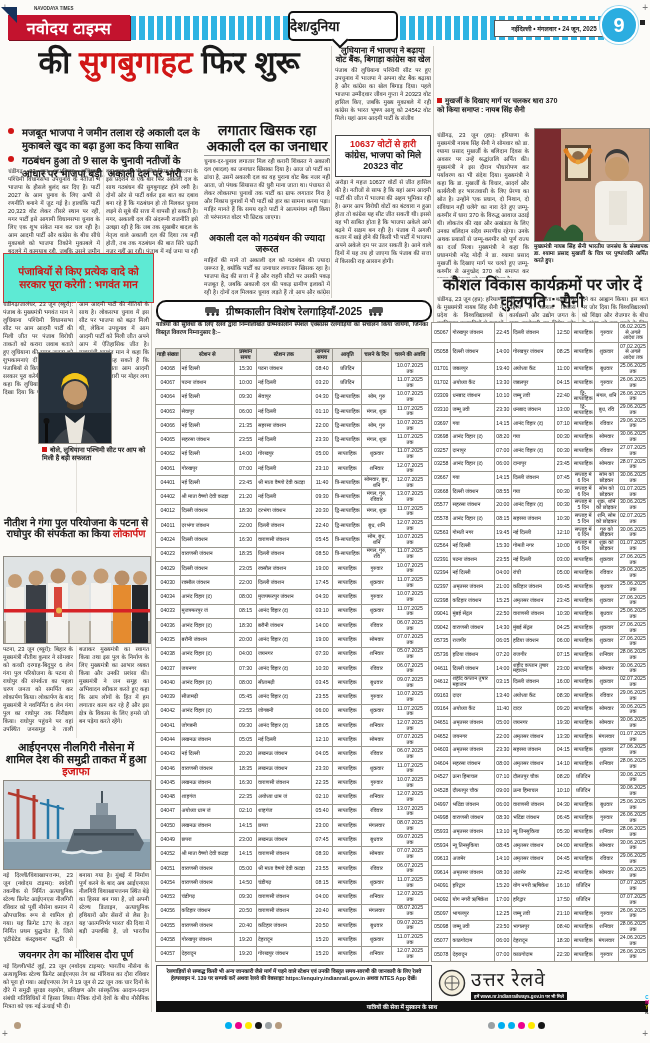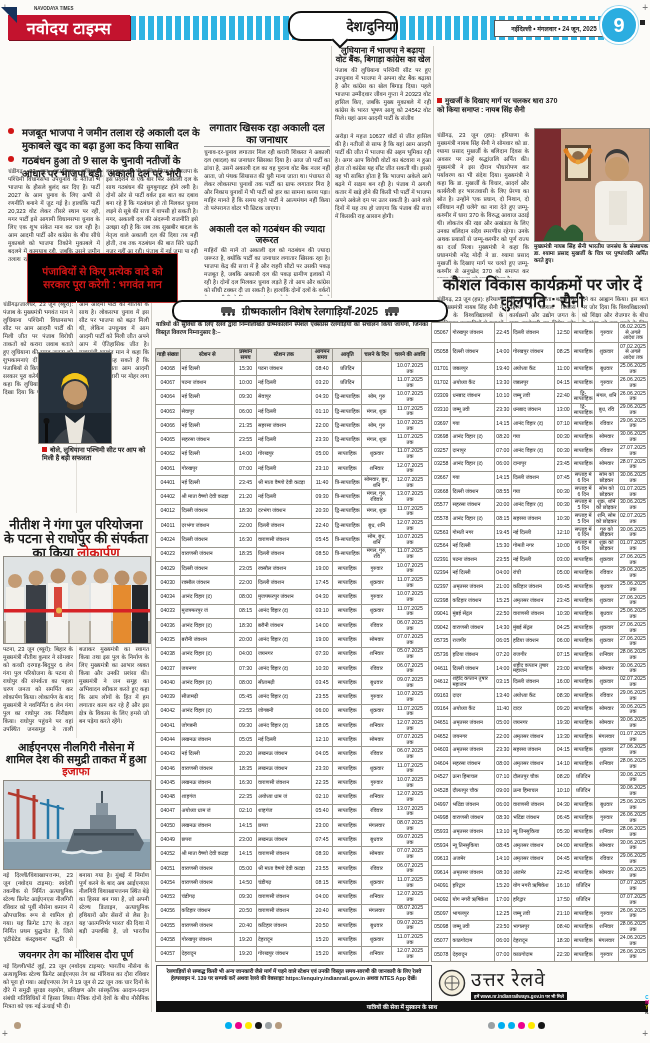--- a/index.html
+++ b/index.html
@@ -12,37 +12,37 @@
   .body-txt{font-size:5.8px;line-height:1.38;color:#222;overflow:hidden;}
   .cols2{column-count:2;column-gap:6px;column-rule:1px solid #e3e0da;}
   .cols3{column-count:3;column-gap:6px;column-rule:1px solid #e3e0da;}
   .vrule{position:absolute;width:1px;background:#cfccc5;}
   
   .stripes{background:repeating-linear-gradient(90deg,#2fb3e3 0 6px,#ffffff 6px 9px);}
   .logo-box{background:#c3132e;color:#fff;display:flex;align-items:center;justify-content:center;
             font-weight:800;font-size:16px;letter-spacing:.5px;box-shadow:1px 1px 0 #7d0c1e;}
   .fold{position:absolute;left:-7px;top:-8px;width:16px;height:16px;background:#15325c;
         clip-path:polygon(0 0,100% 0,100% 100%);}
-  .tab{background:#fff;border:2px solid #111;border-radius:13px;display:flex;align-items:center;
-       justify-content:flex-end;font-weight:800;font-size:13.5px;}
+  .tab{background:#fff;border:2px solid #111;border-radius:5px;display:flex;align-items:center;
+       justify-content:flex-start;font-weight:800;font-size:13.5px;}
   .tab-tail{position:absolute;width:10px;height:10px;background:#fff;border-right:2px solid #111;
             border-bottom:2px solid #111;transform:rotate(45deg);}
   .datebox{background:#fff;border:1px solid #555;display:flex;align-items:center;justify-content:center;
            font-size:6.3px;font-weight:700;}
   .pageno{background:#2bade0;border-radius:50%;color:#fff;display:flex;align-items:center;
           justify-content:center;font-weight:800;font-size:20px;border:2px solid #fff;box-shadow:0 0 0 1px #9bd7ef;}
   
   .bullets{list-style:none;margin:0;padding:0;}
   .bullets li{display:flex;gap:8px;font-size:10px;font-weight:800;line-height:1.25;margin-bottom:3px;}
   .bdot{flex:0 0 auto;width:6px;height:6px;border-radius:50%;background:#d11616;margin-top:1px;}
   .subhead{font-weight:800;text-align:center;line-height:1.15;}
   .statbox{border:1.5px solid #444;padding:3px 2px;text-align:center;font-weight:800;font-size:9px;line-height:1.25;background:#fff;}
   .kicksq{display:inline-block;width:5px;height:5px;background:#d11616;margin-right:3px;}
-  .boxhead{border:1.5px solid #c23b3b;background:#000000;color:#d11616;font-weight:800;
-           font-size:10.5px;line-height:1.2;text-align:center;display:flex;align-items:center;justify-content:center;padding:2px;margin-left:24px;}
+  .boxhead{border:1.5px solid #c23b3b;background:#5eead4;color:#d11616;font-weight:800;
+           font-size:10.5px;line-height:1.2;text-align:center;display:flex;align-items:center;justify-content:center;padding:2px;}
   .photo{border:1px solid #8c8880;background:#ddd;overflow:hidden;}
   .caption{font-size:5.6px;font-weight:700;line-height:1.25;}
   
   .rail-title{border:2px solid #111;border-radius:10px;background:#fff;display:flex;align-items:center;
               justify-content:center;font-weight:800;font-size:10.5px;gap:6px;}
   .rail-intro{font-size:5.9px;font-weight:700;line-height:1.3;text-align:justify;}
   table.rail{border-collapse:collapse;width:100%;height:100%;table-layout:fixed;background:#fff;}
   table.rail th,table.rail td{border:0.5px solid #9a978f;font-size:5.2px;line-height:1.1;
       padding:0 1px;text-align:center;overflow:hidden;white-space:normal;word-break:break-word;color:#222;}
   table.rail th{background:#e2e0da;font-weight:800;font-size:5.4px;}
@@ -78,46 +78,51 @@
   <div class="abs tab-tail" style="left:334px;top:34px;"></div>
   <div class="abs datebox" style="left:494px;top:20px;width:118px;height:15px;">
     <span>नईदिल्ली • मंगलवार • 24 जून, 2025</span>
   </div>
   <div class="abs pageno" style="left:600px;top:6px;width:34px;height:34px;">
     <span>9</span>
   </div>
   <div class="abs" style="left:640px;top:20px;width:5px;height:5px;background:#222;"></div>
 
   <div class="abs hd" style="left:8px;top:46px;width:322px;height:78px;font-size:31px;text-align:center;">
+    <div><span>की </span><span class="red">सुगबुगाहट</span><span> फिर शुरू</span></div>
   </div>
   <ul class="abs bullets" style="left:8px;top:127px;width:192px;">
   <li>
     <span class="bdot"></span>
     <span>मजबूत भाजपा ने जमीन तलाश रहे अकाली दल के मुकाबले खुद का बढ़ा हुआ कद किया साबित</span>
   </li>
 
   <li>
     <span class="bdot"></span>
     <span>गठबंधन हुआ तो 9 साल के चुनावी नतीजों के आधार पर भाजपा बड़ी, अकाली दल पर भारी</span>
   </li>
 </ul>
   <div class="abs body-txt cols2 jt" style="left:8px;top:168px;width:190px;height:130px;">चंडीगढ़, 23 जून (हप्र/टिप्स): लुधियाना पश्चिमी विधानसभा उपचुनाव के नतीजों ने भाजपा के हौसले बुलंद कर दिए हैं। पार्टी 2027 के आम चुनाव के लिए अभी से रणनीति बनाने में जुट गई है। हालांकि पार्टी 20,323 वोट लेकर तीसरे स्थान पर रही, मगर पार्टी इसे आगामी विधानसभा चुनाव के लिए एक शुभ संकेत मान कर चल रही है। आम आदमी पार्टी और कांग्रेस के बीच सीधे मुकाबले को भाजपा तिकोने मुकाबले में बदलने में कामयाब रही, जबकि उसने जमीन तलाश रहे अकाली दल के मुकाबले अपना बढ़ा हुआ कद भी साबित किया है। भाजपा के इस प्रदर्शन से एक बार फिर अकाली दल के साथ गठबंधन की सुगबुगाहट होने लगी है। दोनों ओर से पार्टी वर्कर इस बात का दबाव बना रहे हैं कि गठबंधन हो तो मिलकर चुनाव लड़ने से सूबे की सत्ता में वापसी हो सकती है। मगर, अकाली दल की अंदरूनी राजनीति इसे उलझा रही है कि जब तक सुखबीर बादल के नेतृत्व वाले अकाली दल की दिशा तय नहीं होती, तब तक गठबंधन की बात सिरे चढ़ती नजर नहीं आ रही। पंजाब में नई जमा पा रही है।</div>
 
   <div class="abs" style="left:204px;top:122px;width:126px;height:174px;overflow:hidden;">
-    <div class="subhead" style="font-size:10px;border-bottom:1px solid #999;padding-bottom:1px;">लगातार खिसक रहा अकाली दल का जनाधार</div>
+    <div class="subhead" style="font-size:14px;border-bottom:1px solid #999;padding-bottom:1px;">लगातार खिसक रहा अकाली दल का जनाधार</div>
     <div class="body-txt jt" style="height:72px;margin-top:2px;">चुनाव-दर-चुनाव लगातार मिल रही करारी शिकस्त ने अकाली दल (बादल) का जनाधार खिसका दिया है। आज जो पार्टी का ढांचा है, उसमें अकाली दल का वह पुराना वोट बैंक नजर नहीं आता, जो पंथक सियासत की धुरी माना जाता था। पंचायत से लेकर लोकसभा चुनावों तक पार्टी का ग्राफ लगातार गिरा है और निकाय चुनावों में भी पार्टी को हार का सामना करना पड़ा। माहिर मानते हैं कि समय रहते पार्टी ने आत्ममंथन नहीं किया तो परंपरागत वोटर भी छिटक जाएगा।</div>
     <div class="subhead" style="font-size:9.3px;margin-top:3px;">अकाली दल को गठबंधन की ज्यादा जरूरत</div>
     <div class="body-txt jt" style="height:78px;margin-top:2px;">माहिरों की मानें तो अकाली दल को गठबंधन की ज्यादा जरूरत है, क्योंकि पार्टी का जनाधार लगातार खिसक रहा है। भाजपा केंद्र की सत्ता में है और शहरी सीटों पर उसकी पकड़ मजबूत है, जबकि अकाली दल की पकड़ ग्रामीण इलाकों में रही है। दोनों दल मिलकर चुनाव लड़ते हैं तो आप और कांग्रेस को सीधी टक्कर दी जा सकती है। हालांकि दोनों दलों के वर्करों के आपसी रिश्ते पिछला गठबंधन टूटने के बाद सहज नहीं रहे हैं, और न ही सुखबीर बादल की ओर से कोई सकारात्मक रुख सामने आया है। ऐसे में पंजाब की सियासत पर सबकी नजर बनी है।</div>
   </div>
 
   <div class="vrule" style="left:331px;top:46px;height:252px;"></div>
 
   <div class="abs" style="left:335px;top:46px;width:96px;height:254px;overflow:hidden;">
     <div class="subhead" style="font-size:8.2px;">लुधियाना में भाजपा ने बढ़ाया वोट बैंक, बिगाड़ा कांग्रेस का खेल</div>
     <div class="body-txt jt" style="height:66px;margin-top:2px;">पंजाब की लुधियाना पश्चिमी सीट पर हुए उपचुनाव में भाजपा ने अपना वोट बैंक बढ़ाया है और कांग्रेस का खेल बिगाड़ दिया। पहले भाजपा उम्मीदवार जीवन गुप्ता ने 20323 वोट हासिल किए, जबकि मुख्य मुकाबले में रही कांग्रेस के भारत भूषण आशु को 24542 वोट मिले। यहां आम आदमी पार्टी के संजीव</div>
+    <div class="statbox" style="margin:2px 0;">
+      <span class="red">10637 वोटों से हारी</span>
+      <span>कांग्रेस, भाजपा को मिले 20323 वोट</span>
+    </div>
     <div class="body-txt jt" style="height:120px;">अरोड़ा ने महज 10637 वोटों से जीत हासिल की है। नतीजों से साफ है कि यहां आम आदमी पार्टी की जीत में भाजपा की अहम भूमिका रही है। अगर आप विरोधी वोटों का बंटवारा न हुआ होता तो कांग्रेस यह सीट जीत सकती थी। इससे यह भी साबित होता है कि भाजपा अकेले आगे बढ़ने में सक्षम बन रही है। पंजाब में अगली कतार में खड़े होने की किसी भी पार्टी में भाजपा अपने अकेले दम पर उतर सकती है। आने वाले दिनों में यह तय हो जाएगा कि पंजाब की सत्ता में किसकी राह आसान होगी।</div>
   </div>
 
   <div class="vrule" style="left:433px;top:46px;height:288px;"></div>
 
   <div class="abs" style="left:437px;top:96px;width:128px;font-size:7.2px;font-weight:800;line-height:1.3;">
     <span class="kicksq"></span><span>मुखर्जी के दिखाए मार्ग पर चलकर धारा 370 को किया समाप्त : नायब सिंह सैनी</span>
   </div>
   <div class="abs body-txt jt" style="left:437px;top:132px;width:92px;height:146px;">चंडीगढ़, 23 जून (हप्र): हरियाणा के मुख्यमंत्री नायब सिंह सैनी ने सोमवार को डा. श्यामा प्रसाद मुखर्जी के बलिदान दिवस के अवसर पर उन्हें श्रद्धांजलि अर्पित की। मुख्यमंत्री ने इस दौरान पौधारोपण कर पर्यावरण का भी संदेश दिया। मुख्यमंत्री ने कहा कि डा. मुखर्जी के विचार, आदर्श और कार्यशैली हर भारतवासी के लिए प्रेरणा का स्रोत है। उन्होंने 'एक प्रधान, दो निशान, दो संविधान नहीं चलेंगे' का नारा देते हुए जम्मू-कश्मीर में धारा 370 के विरुद्ध आवाज उठाई थी। लोकतंत्र की रक्षा और अखंडता के लिए उनका बलिदान सदैव स्मरणीय रहेगा। उनके अथक प्रयासों से जम्मू-कश्मीर को पूर्ण राज्य का दर्जा मिला। मुख्यमंत्री ने कहा कि प्रधानमंत्री नरेंद्र मोदी ने डा. श्यामा प्रसाद मुखर्जी के दिखाए मार्ग पर चलते हुए जम्मू-कश्मीर से अनुच्छेद 370 को समाप्त कर भारत के संकल्प को साकार किया है।</div>
   <div class="abs photo" style="left:534px;top:128px;width:114px;height:112px;">
@@ -158,21 +163,21 @@
       <path d="M22 34 q14 -16 28 0 q-4 -14 -14 -14 q-10 0 -14 14 z" fill="#f2c51a"></path>
       <path d="M28 48 q8 8 16 0 l0 6 q-8 6 -16 0 z" fill="#4a3b2a"></path>
       <rect x="6" y="70" width="3" height="20" fill="#0c0c0c"></rect>
       <circle cx="7.5" cy="68" r="3" fill="#111"></circle>
     </svg>
   </div>
   <div class="abs caption" style="left:42px;top:446px;width:104px;font-size:6.6px;">
     <span class="kicksq"></span><span>बोले, लुधियाना पश्चिमी सीट पर आप को मिली है बड़ी सफलता</span>
   </div>
 
-  <div class="abs hd" style="left:3px;top:518px;width:146px;font-size:13px;text-align:center;">
+  <div class="abs hd" style="left:3px;top:518px;width:146px;font-size:10px;text-align:center;">
     <span>नीतीश ने गंगा पुल परियोजना के पटना से राघोपुर की संपर्कता का किया </span><span class="red">लोकार्पण</span>
   </div>
   <div class="abs photo" style="left:3px;top:556px;width:146px;height:86px;">
     <svg width="146" height="86" viewBox="0 0 146 86" xmlns="http://www.w3.org/2000/svg">
       <rect width="146" height="86" fill="#dfe3e4"></rect>
       <rect y="64" width="146" height="22" fill="#b4ada0"></rect>
       <g>
         <rect x="2" y="30" width="18" height="56" fill="#f2f0ea"></rect>
           <circle cx="11" cy="24" r="7" fill="#c49c74"></circle>
         <rect x="22" y="28" width="20" height="58" fill="#3a3f46"></rect>
@@ -219,21 +224,21 @@
       <line x1="98" y1="10" x2="98" y2="22" stroke="#46525b" stroke-width="2"></line>
       <rect x="70" y="52" width="60" height="2.5" fill="#3f4b54"></rect>
       <path d="M58 70 q10 4 20 0 q10 4 20 0" stroke="#e8eef1" stroke-width="2.5" fill="none"></path>
     </svg>
   </div>
   <div class="abs body-txt cols2 jt" style="left:3px;top:872px;width:146px;height:76px;">नई दिल्ली/विशाखापत्तनम, 23 जून (नवोदय टाइम्स): स्वदेशी तकनीक से निर्मित अत्याधुनिक स्टेल्थ फ्रिगेट आईएनएस नीलगिरी रविवार को पूर्वी नौसेना कमान में औपचारिक रूप से शामिल हो गया। यह फ्रिगेट 17ए के तहत निर्मित प्रथम युद्धपोत है, जिसे 'इंटीग्रेटेड कंस्ट्रक्शन' पद्धति से बनाया गया है। मुंबई में निर्माण पूर्ण करने के बाद अब आईएनएस नीलगिरी विशाखापत्तनम स्थित बेड़े का हिस्सा बन गया है, जो अपनी स्टेल्थ डिजाइन, अत्याधुनिक हथियारों और सेंसरों से लैस है। यह 'आत्मनिर्भर भारत' की दिशा में बड़ी उपलब्धि है, जो भारतीय नौसेना की सामरिक क्षमता में अभूतपूर्व वृद्धि करेगा।</div>
 
   <div class="abs hd" style="left:3px;top:950px;width:146px;font-size:9.5px;text-align:center;">जयनगर तेग का मॉरिशस दौरा पूर्ण</div>
   <div class="abs body-txt jt" style="left:3px;top:963px;width:146px;height:50px;">नई दिल्ली/पोर्ट लुई, 23 जून (नवोदय टाइम्स): भारतीय नौसेना के अत्याधुनिक स्टेल्थ फ्रिगेट आईएनएस तेग का मॉरिशस का दौरा रविवार को पूरा हो गया। आईएनएस तेग ने 19 जून से 22 जून तक चार दिनों के दौरे में समुद्री सुरक्षा सहयोग, प्रशिक्षण और सांस्कृतिक आदान-प्रदान संबंधी गतिविधियों में हिस्सा लिया। मैत्रिक दोनों देशों के बीच नौसैनिक मित्रता को एक नई ऊंचाई भी दी।</div>
 
-  <div class="abs rail-title" style="left:156px;top:300px;width:272px;height:18px;margin-left:16px;">
+  <div class="abs rail-title" style="left:156px;top:300px;width:272px;height:18px;">
     <svg width="16" height="10" viewBox="0 0 16 10">
         <rect x="1" y="1" width="11" height="6" rx="1.5" fill="#555"></rect>
         <path d="M12 3 h3 v4 h-3 z" fill="#555"></path>
         <circle cx="4" cy="8.5" r="1.4" fill="#222"></circle>
         <circle cx="9" cy="8.5" r="1.4" fill="#222"></circle>
         <circle cx="13.5" cy="8.5" r="1.4" fill="#222"></circle>
       </svg>
     <span>ग्रीष्मकालीन विशेष रेलगाड़ियाँ-2025</span>
     <svg width="16" height="10" viewBox="0 0 16 10">
         <rect x="4" y="1" width="11" height="6" rx="1.5" fill="#555"></rect>

